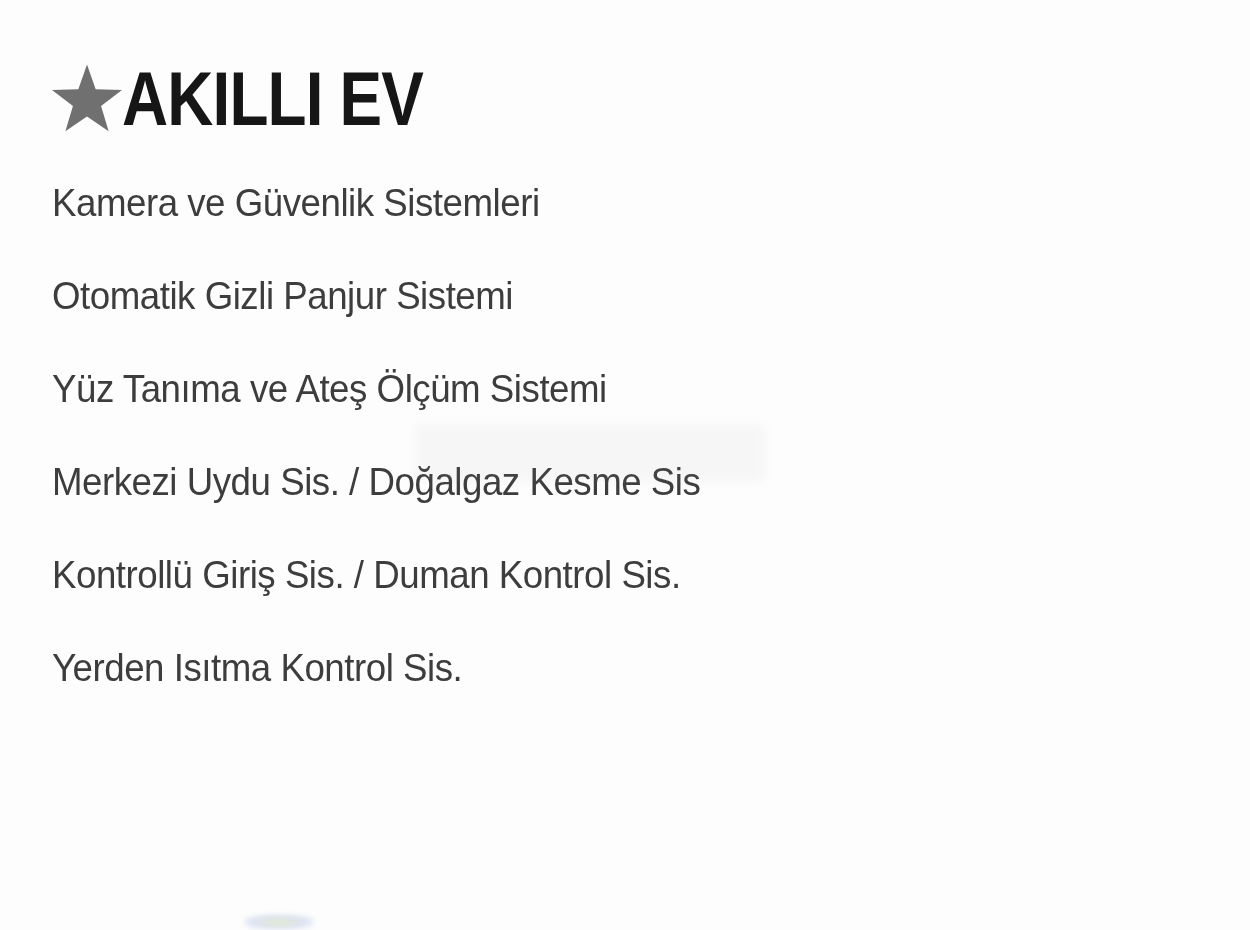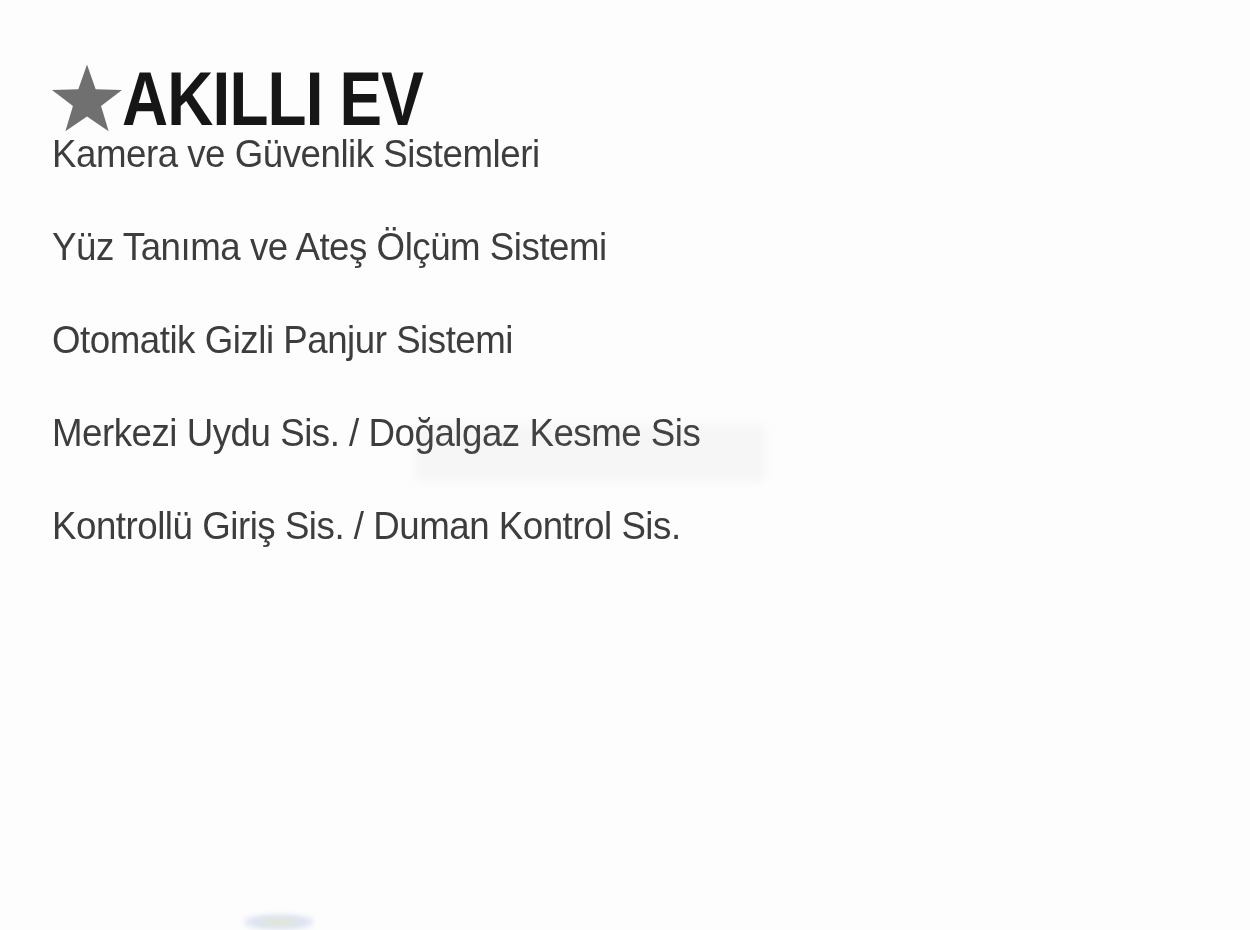--- a/index.html
+++ b/index.html
@@ -36,21 +36,21 @@
     transform: scaleX(0.84);
     transform-origin: left center;
     white-space: nowrap;
   }
   .feature-list {
     list-style: none;
   }
   .feature-item {
     height: 93px;
     display: flex;
-    align-items: flex-start;
+    align-items: flex-end;
   }
   .feature-label {
     font-size: 39px;
     font-weight: 400;
     color: #3d3d3d;
     letter-spacing: -0.5px;
     transform: scaleX(0.94);
     transform-origin: left center;
     white-space: nowrap;
   }
@@ -92,29 +92,32 @@
     </svg>
     <div class="page-title">AKILLI EV</div>
   </div>
 
   <ul class="feature-list">
 
   <li class="feature-item">
       <span class="feature-label">Kamera ve Güvenlik Sistemleri</span>
     </li>
       <li class="feature-item">
-      <span class="feature-label">Yüz Tanıma ve Ateş Ölçüm Sistemi</span>
+      <span class="feature-label">Otomatik Gizli Panjur Sistemi</span>
     </li>
       <li class="feature-item">
-      <span class="feature-label">Otomatik Gizli Panjur Sistemi</span>
+      <span class="feature-label">Yüz Tanıma ve Ateş Ölçüm Sistemi</span>
     </li>
       <li class="feature-item">
       <span class="feature-label">Merkezi Uydu Sis. / Doğalgaz Kesme Sis</span>
     </li>
       <li class="feature-item">
       <span class="feature-label">Kontrollü Giriş Sis. / Duman Kontrol Sis.</span>
+    </li>
+      <li class="feature-item">
+      <span class="feature-label">Yerden Isıtma Kontrol Sis.</span>
     </li>
     </ul>
 
   <div class="watermark-smudge"></div>
   <div class="bottom-cropped-artifact"></div>
 
 </div>
 
 </body></html>

